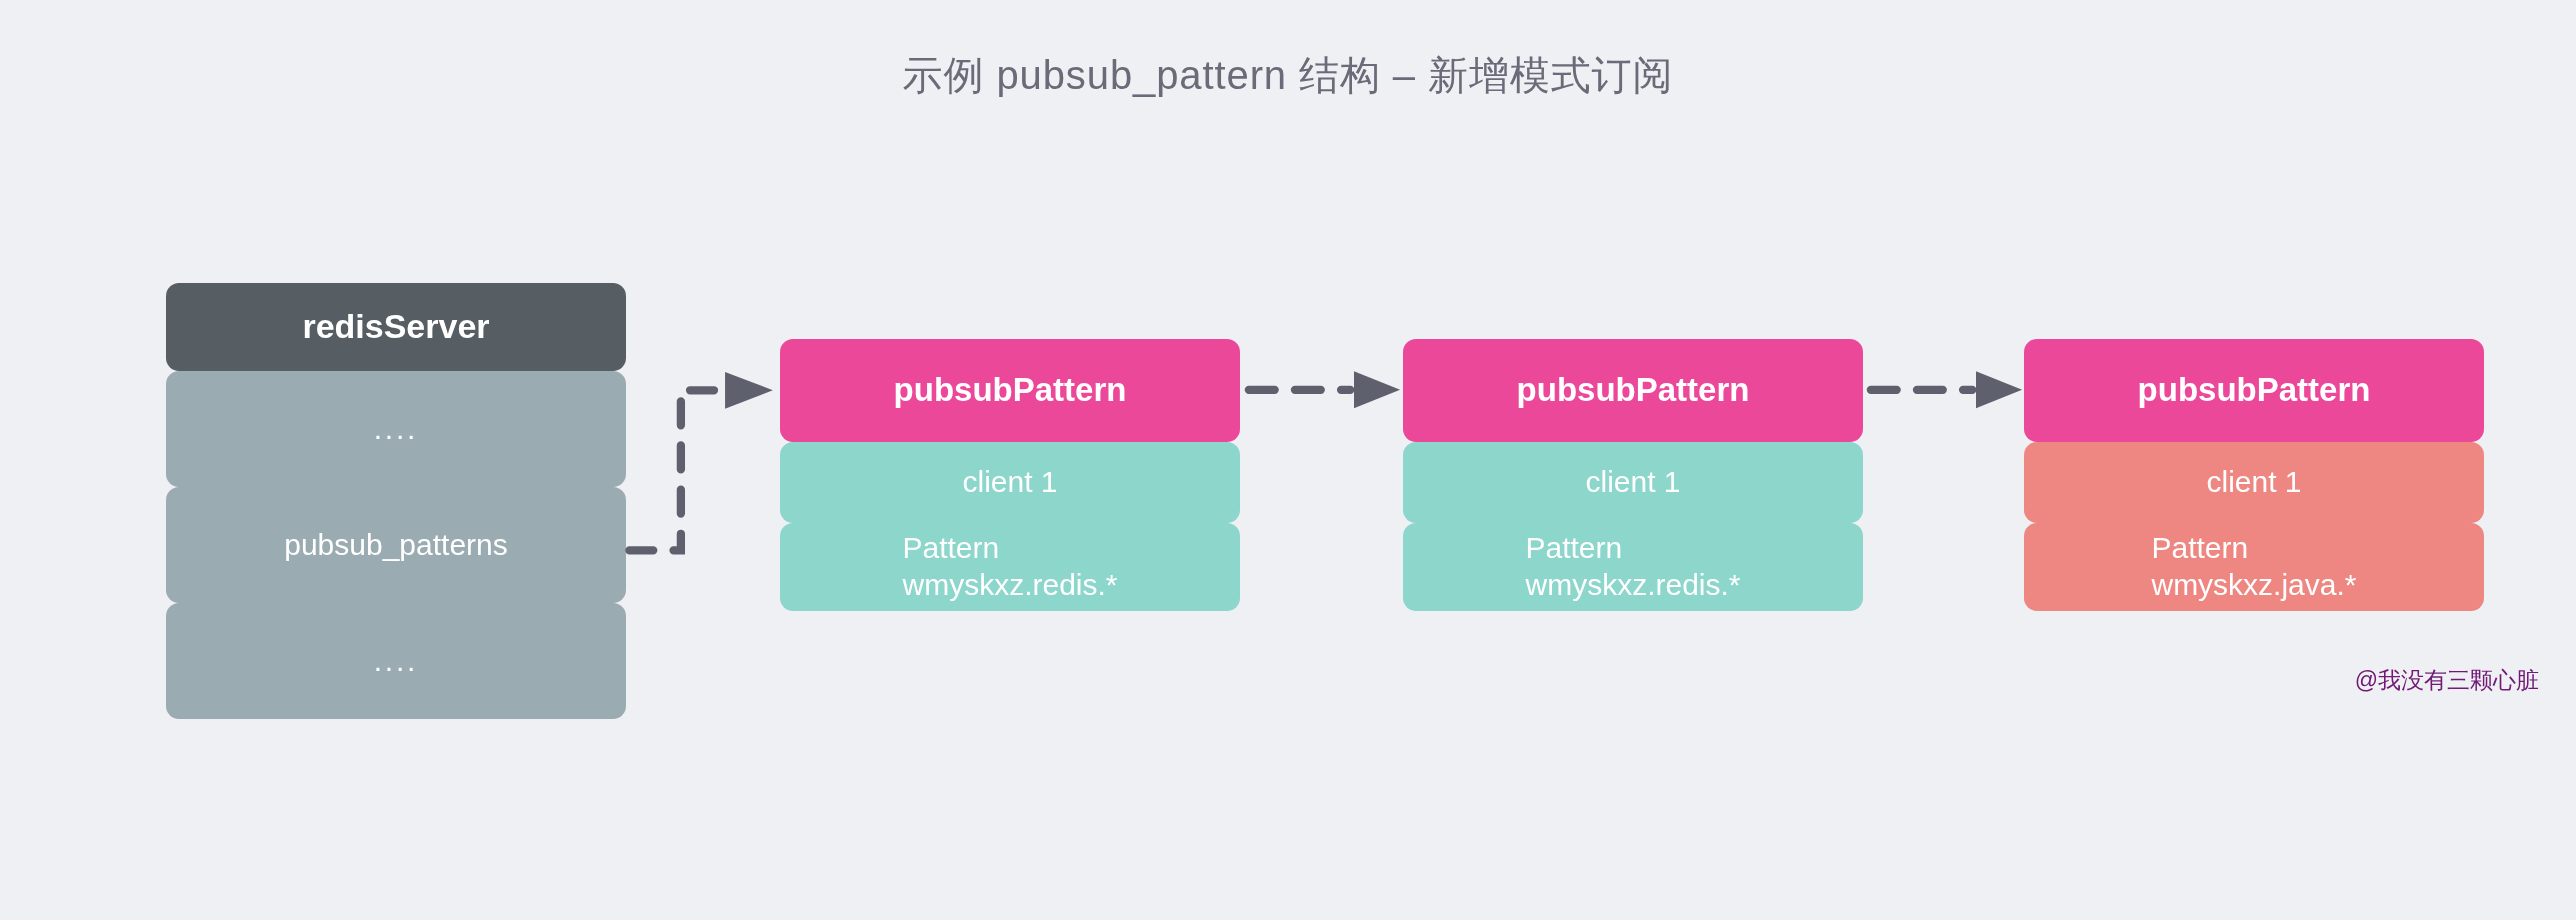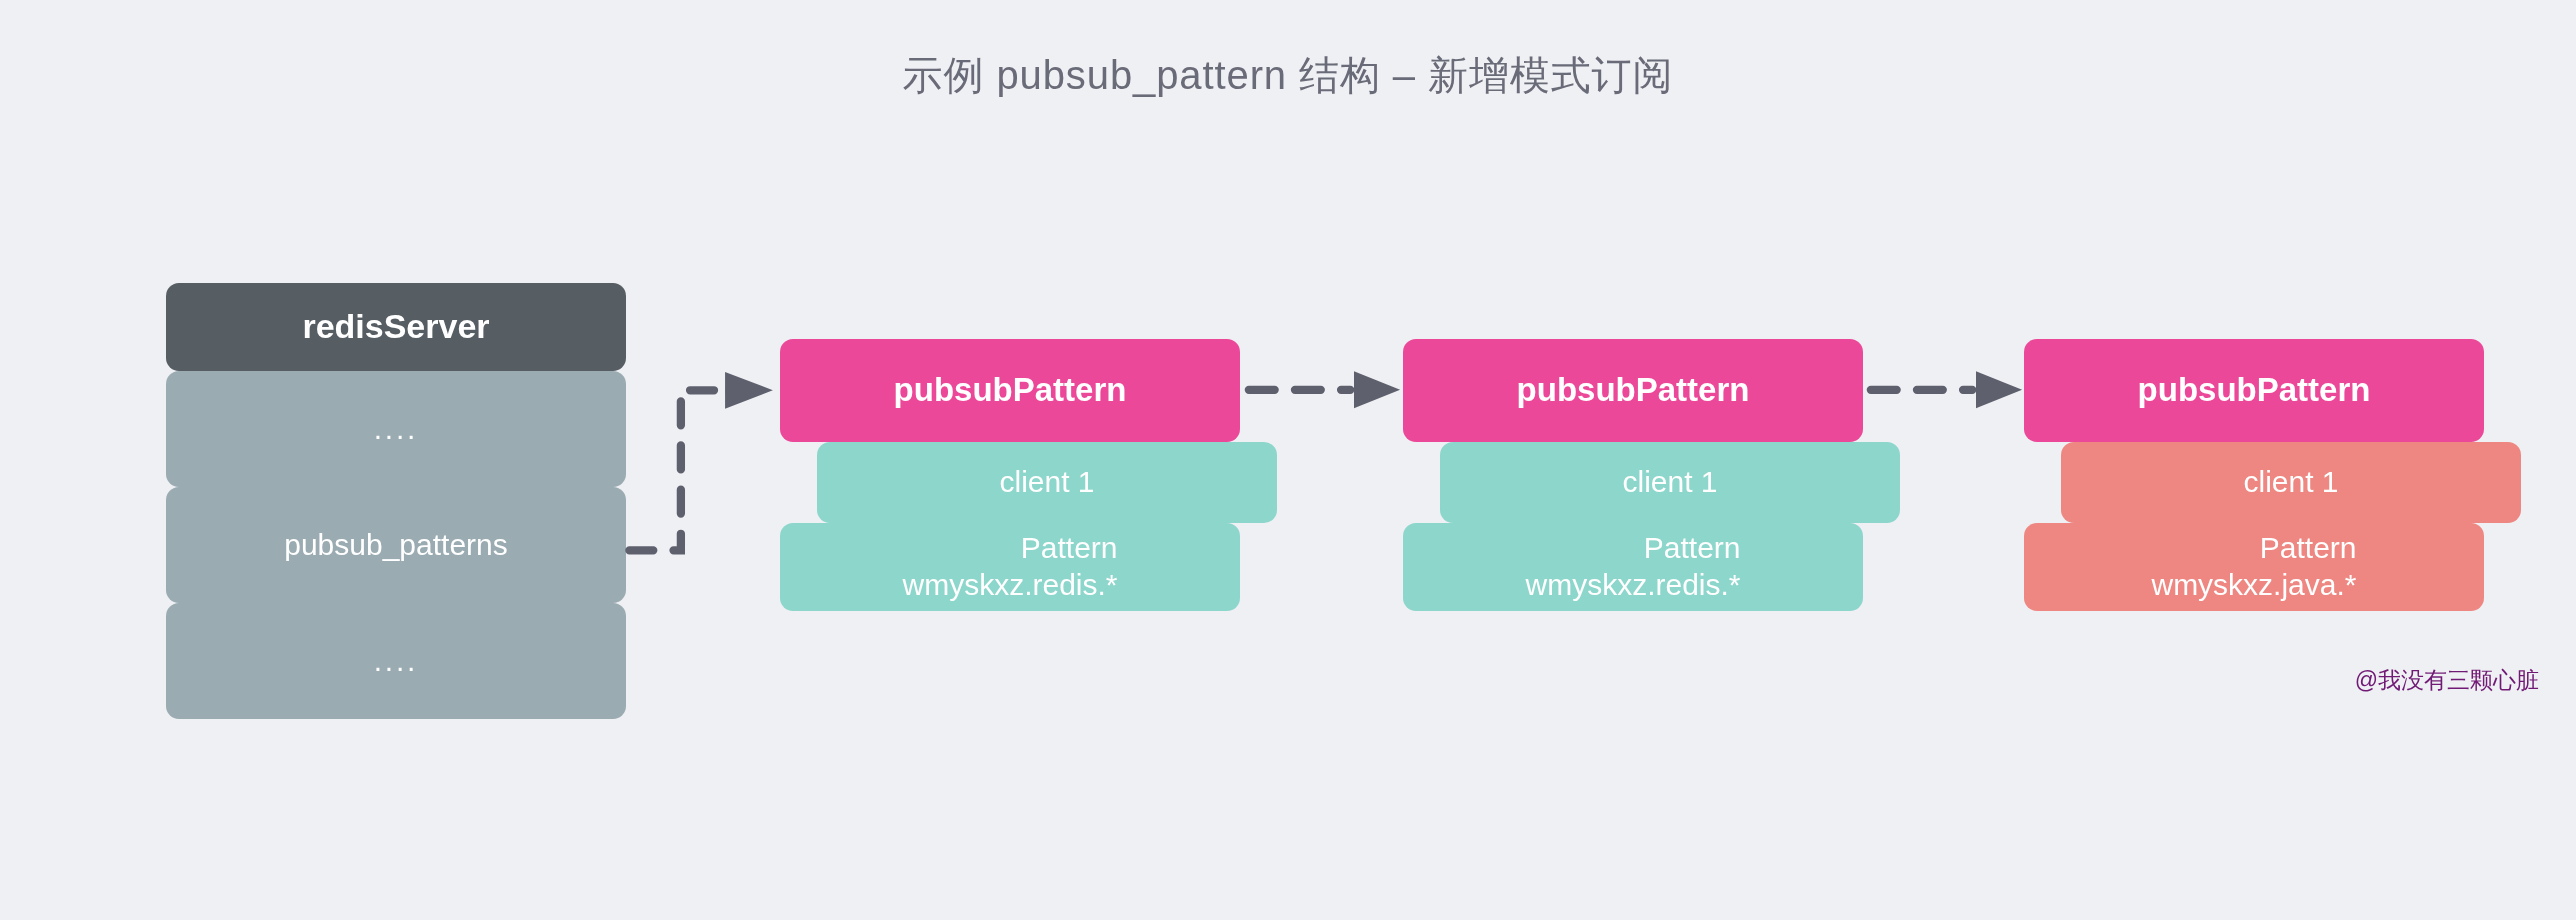--- a/index.html
+++ b/index.html
@@ -36,21 +36,21 @@
     position: absolute;
     width: 460px;
   }
   .row {
     box-sizing: border-box;
     width: 100%;
     display: flex;
     align-items: center;
     justify-content: center;
     color: #ffffff;
-    text-align: right;
+    text-align: left;
     border-radius: 13px;
     line-height: 1.22;
   }
   .row.header {
     height: 103px;
     font-size: 33px;
     font-weight: bold;
     background: #ec4899;
   }
   .row.header.dark {
@@ -62,21 +62,21 @@
   .row.teal   { background: #8dd6cc; }
   .row.red    { background: #ee8781; }
   .row.grey   { background: #9aabb2; }
 
   
   #node-redis .row.header { height: 88px; font-size: 34px; }
   #node-redis .row.grey   { height: 116px; font-size: 30px; }
   #node-redis .row.grey.dots { font-size: 30px; letter-spacing: 2.8px; }
 
   
-  .pattern-node .row.client  { height: 81px; margin-left: 37px; }
+  .pattern-node .row.client  { height: 81px; }
   .pattern-node .row.pattern { height: 88px; padding: 3.7px 0; }
   .pattern-node .row.pattern .two-line {
     display: block;
   }
 
   
   .conn {
     position: absolute;
   }
   svg { display: block; overflow: visible; }

